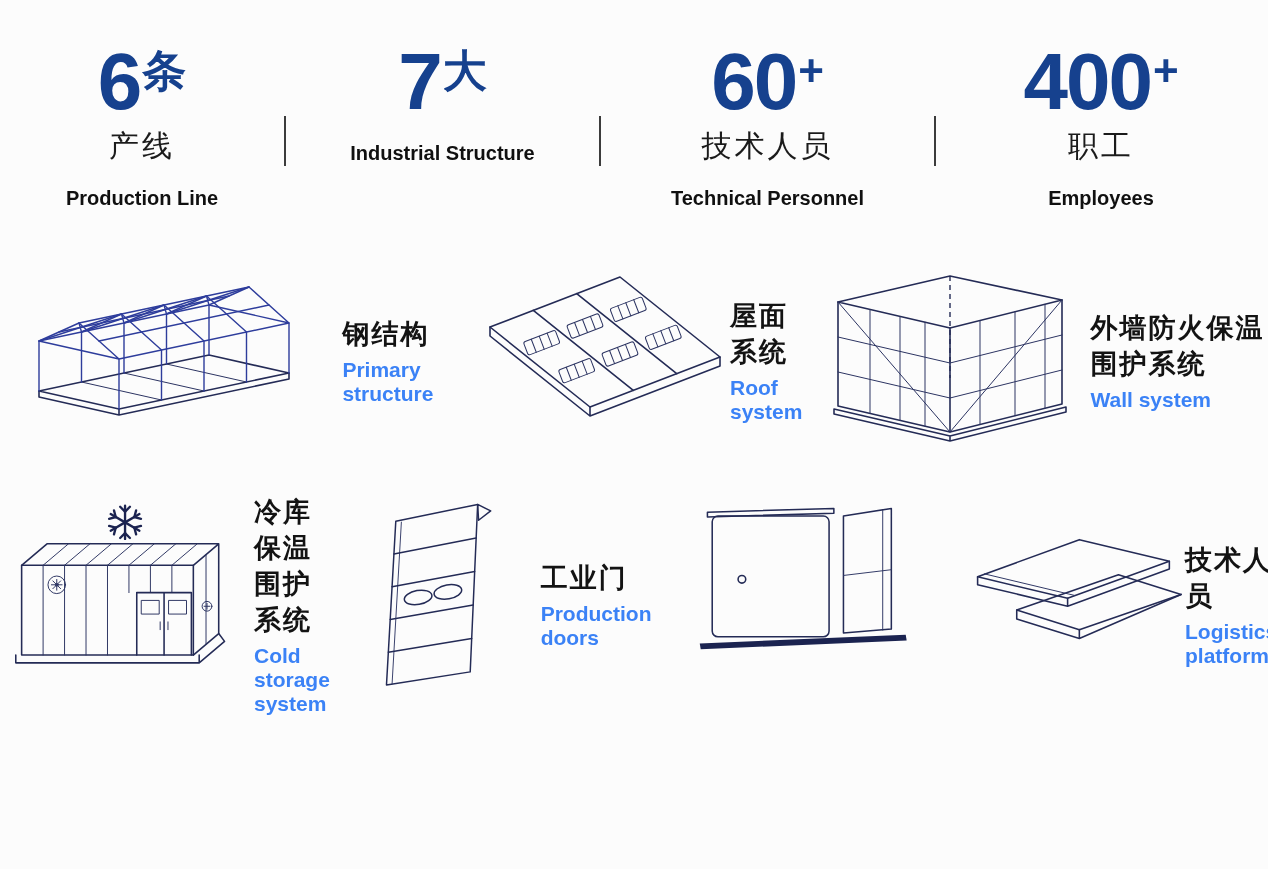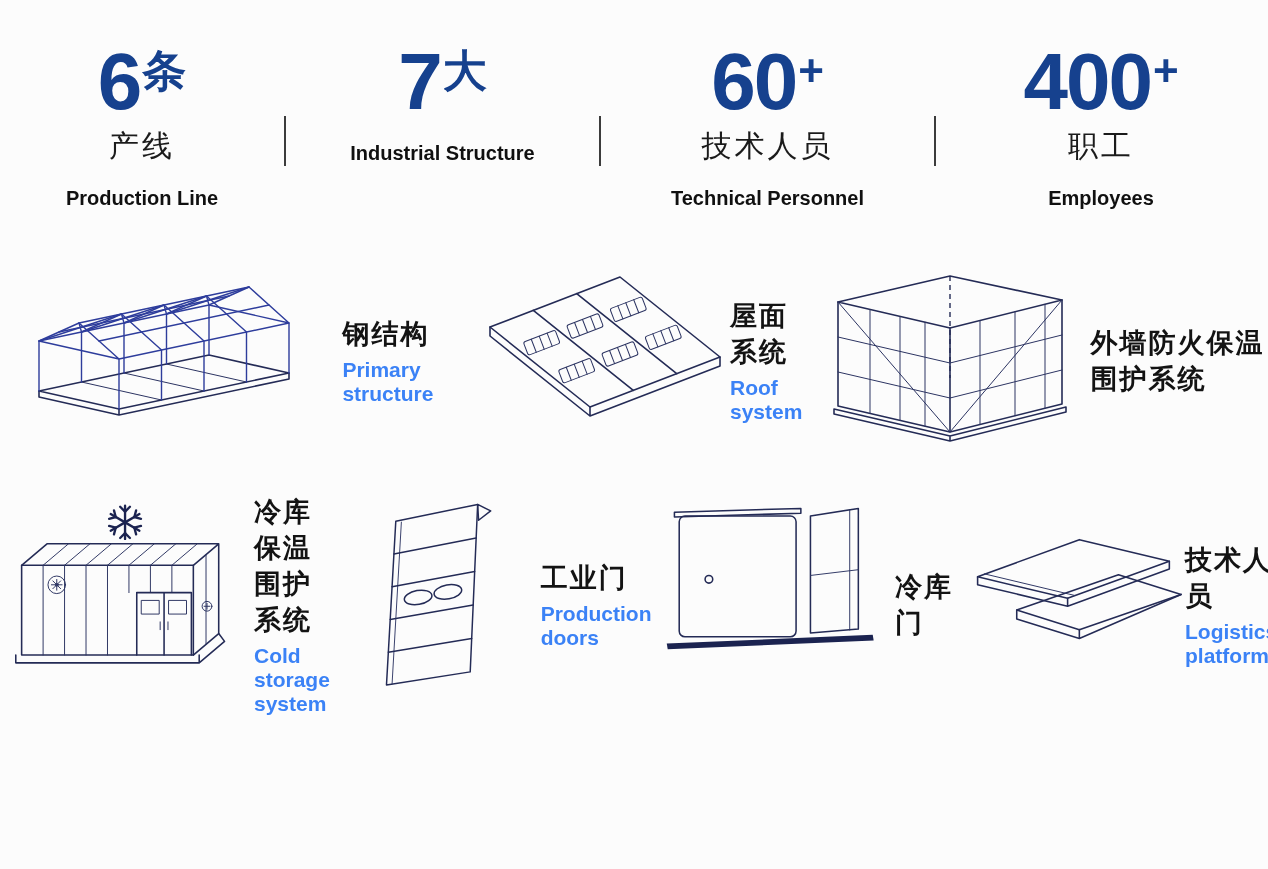--- a/index.html
+++ b/index.html
@@ -144,20 +144,21 @@
 
           <path class="ln-thin" d="M50,49.4 L50,153.4 M80,56.4 L80,160.4 M105,62.2 L105,166.2 M160,60.5 L160,164.5 M195,51.8 L195,155.8 M225,44.3 L225,148.3"></path>
 
           <path class="ln-thin" d="M18,42 L130,172 M242,40 L130,172"></path>
 
           <path class="ln" d="M14,149 L130,176 L246,147 M14,149 L14,154 L130,181 L246,152 L246,147 M130,176 L130,181"></path>
         </svg>
       </div>
       <figcaption>
         <div class="zh">外墙防火保温围护系统</div>
+        <div class="en">Wall system</div>
       </figcaption>
     </figure>
   </section>
 
   <section class="row row2">
 
     <figure class="card">
       <div class="illus">
         <svg width="254" height="200" viewBox="0 0 260 205">
           <defs>
@@ -238,21 +239,20 @@
           <rect class="ln" x="25" y="22" width="122" height="126" rx="6"></rect>
           <circle class="ln" cx="56" cy="88" r="4"></circle>
 
           <path class="ln" d="M162,22 L162,144 M212,14 L212,140 M162,22 L212,14 M162,144 L212,140"></path>
           <path class="ln-thin" d="M203,16 L203,141 M162,84 L212,78"></path>
 
           <path class="fill-dark" d="M12,155 L227,146 L228,152 L13,161 Z"></path>
         </svg>
       </div>
       <figcaption>
-        <div class="zh">冷库门</div>
       </figcaption>
     </figure>
 
     <figure class="card">
       <div class="illus">
         <svg class="mb35" width="225" height="142" viewBox="0 0 230 145">
 
           <path class="ln" d="M58,92 L162,56 L226,76 L122,112 Z"></path>
           <path class="ln" d="M58,92 L58,101 L122,121 L122,112 M122,121 L226,76"></path>
 

